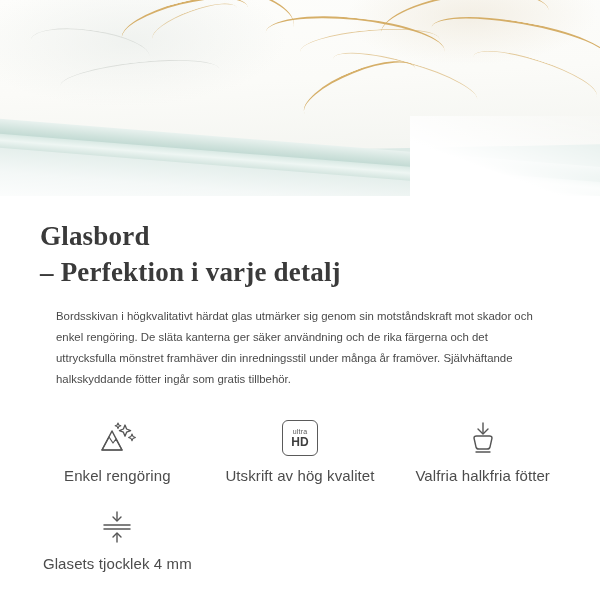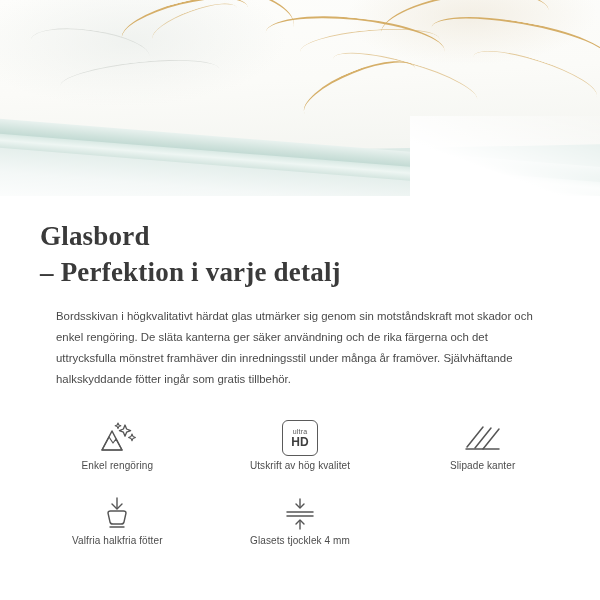--- a/index.html
+++ b/index.html
@@ -126,21 +126,22 @@
     align-items: center;
     justify-content: flex-start;
   }
   .feature .ico {
     height: 44px;
     display: flex;
     align-items: center;
     justify-content: center;
   }
   .feature .cap {
-    font-size: 10px;
+    margin-top: 7px;
+    font-size: 15px;
     color: #4c4c4c;
     text-align: center;
     letter-spacing: 0.1px;
   }
   .hd-box {
     width: 34px;
     height: 34px;
     border: 1.6px solid #5a5a5a;
     border-radius: 6px;
     display: flex;
@@ -215,31 +216,20 @@
     <div class="feature">
       <div class="ico">
         <div class="hd-box">
           <span class="small">ultra</span>
           <span class="big">HD</span>
         </div>
       </div>
       <div class="cap">Utskrift av hög kvalitet</div>
     </div>
 
-    <div class="feature">
-      <div class="ico">
-        <svg width="40" height="34" viewBox="0 0 40 34">
-          <path d="M4 26 L20 6" stroke="#555" stroke-width="1.5" fill="none" stroke-linecap="round"></path>
-          <path d="M12 27 L28 7" stroke="#555" stroke-width="1.5" fill="none" stroke-linecap="round"></path>
-          <path d="M20 28 L36 8" stroke="#555" stroke-width="1.5" fill="none" stroke-linecap="round"></path>
-          <path d="M3 28 L36 28" stroke="#555" stroke-width="1.5" fill="none" stroke-linecap="round"></path>
-        </svg>
-      </div>
-      <div class="cap">Slipade kanter</div>
-    </div>
 
 
     <div class="feature">
       <div class="ico">
         <svg width="40" height="38" viewBox="0 0 40 38">
           <path d="M20 4 L20 14" stroke="#555" stroke-width="1.4" fill="none" stroke-linecap="round"></path>
           <path d="M15 10 L20 15 L25 10" stroke="#555" stroke-width="1.4" fill="none" stroke-linejoin="round" stroke-linecap="round"></path>
           <path d="M11 19 C11 17.5 12.2 17 13.5 17 L26.5 17 C27.8 17 29 17.5 29 19 L27 28 C26.7 29.6 25.6 30 24.2 30 L15.8 30 C14.4 30 13.3 29.6 13 28 Z" fill="none" stroke="#555" stroke-width="1.4" stroke-linejoin="round"></path>
           <path d="M13 33 L27 33" stroke="#555" stroke-width="1.4" fill="none" stroke-linecap="round"></path>
         </svg>

